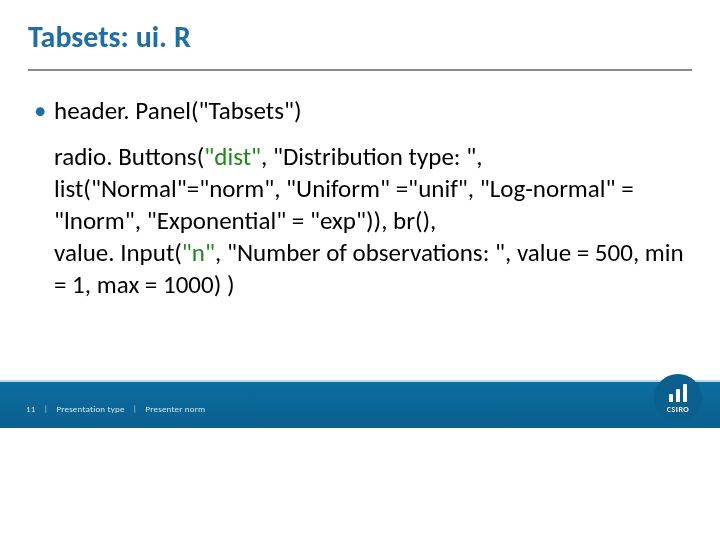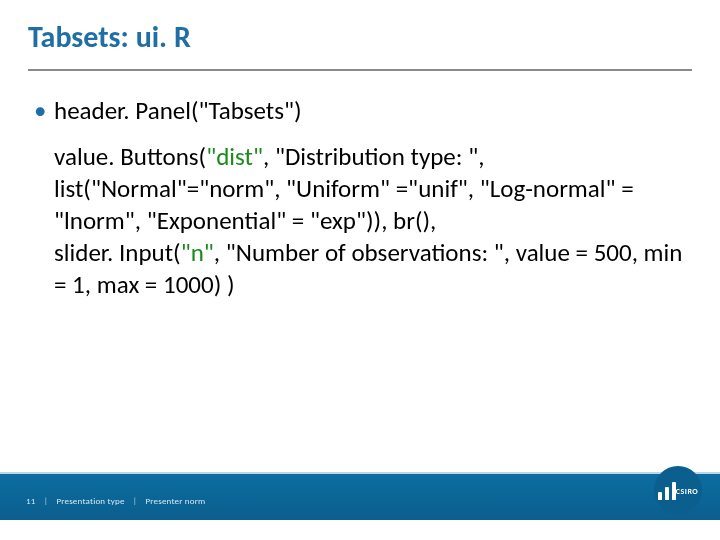--- a/index.html
+++ b/index.html
@@ -1,35 +1,35 @@
 <!DOCTYPE html>
 <html><head>
 <meta charset="utf-8">
 <style>
   * { margin: 0; padding: 0; box-sizing: border-box; }
   html, body { width: 720px; height: 540px; font-family: Calibri, Arial, sans-serif; background: #fff; overflow: hidden; }
-  .slide { position: relative; width: 720px; height: 520px; background: #fff; }
+  .slide { position: relative; width: 720px; height: 428px; background: #fff; }
   .title-block { padding: 18px 28px 8px 28px; }
   .title { color: #1f6ea6; font-size: 30px; font-weight: 700; letter-spacing: 0px; }
   .title-rule { height: 2px; background: #8a8a8a; margin: 6px 28px 0 28px; }
   .content { padding: 24px 34px 0 34px; color: #000; }
   .bullet-list { list-style: none; }
   .bullet-item { position: relative; padding-left: 20px; font-size: 25px; line-height: 1.28; margin-bottom: 2px; }
   .bullet-item::before { content: "•"; position: absolute; left: 0; top: 0; color: #1f6ea6; font-size: 25px; }
   .body-para { margin-top: 14px; font-size: 25px; line-height: 1.28; padding-left: 20px; }
   .code-green { color: #1a8a1a; }
   .footer { position: absolute; left: 0; right: 0; bottom: 0; height: 64px; }
   .footer-band-dark { position: absolute; left: 0; right: 0; bottom: 34px; height: 10px; background: #0b5c87; }
   .footer-band-mid { position: absolute; left: 0; right: 0; bottom: 28px; height: 6px; background: #1f77a8; }
   .footer-band-top { position: absolute; left: 0; right: 0; bottom: 44px; height: 4px; background: #b9d6e6; }
   .footer-base { position: absolute; left: 0; right: 0; bottom: 0; height: 46px; background: linear-gradient(#0c6da0, #0a5f8e); }
   .footer-text { position: absolute; left: 26px; bottom: 14px; color: #d6e9f3; font-size: 9px; letter-spacing: 0.2px; }
   .footer-sep { padding: 0 6px; opacity: 0.7; }
   .logo { position: absolute; right: 18px; bottom: 6px; width: 48px; height: 48px; }
-  .logo-circle { width: 48px; height: 48px; border-radius: 50%; background: #0a5f8e; position: relative; overflow: hidden; display:flex; align-items:center; justify-content:center; flex-direction:row; }
+  .logo-circle { width: 48px; height: 48px; border-radius: 50%; background: #0a5f8e; position: relative; overflow: hidden; display:flex; align-items:center; justify-content:center; flex-direction:column; }
   .logo-bars { display:flex; gap:3px; align-items:flex-end; height:18px; margin-top:2px;}
   .logo-bar { width:4px; background:#fff; border-radius:1px 1px 0 0;}
   .logo-bar.b1{height:8px;} .logo-bar.b2{height:13px;} .logo-bar.b3{height:18px;}
   .logo-label { color:#fff; font-size:8px; font-weight:700; margin-top:2px; letter-spacing:0.5px;}
 </style>
 </head>
 <body>
 
 <div class="slide">
 
@@ -37,22 +37,22 @@
     <h1 class="title">Tabsets: ui. R</h1>
   </div>
   <div class="title-rule"></div>
 
   <div class="content">
     <ul class="bullet-list">
       <li class="bullet-item">header. Panel("Tabsets")</li>
     </ul>
 
     <p class="body-para">
-      <span>value. Buttons(</span><span class="code-green">"dist"</span><span>, "Distribution type: ", list("Normal"="norm", "Uniform" ="unif", "Log-normal" = "lnorm",   "Exponential" = "exp")), br(),</span><br>
-      <span>slider. Input(</span><span class="code-green">"n"</span><span>, "Number of observations: ", value = 500, min = 1, max = 1000) )</span>
+      <span>radio. Buttons(</span><span class="code-green">"dist"</span><span>, "Distribution type: ", list("Normal"="norm", "Uniform" ="unif", "Log-normal" = "lnorm",   "Exponential" = "exp")), br(),</span><br>
+      <span>value. Input(</span><span class="code-green">"n"</span><span>, "Number of observations: ", value = 500, min = 1, max = 1000) )</span>
     </p>
   </div>
 
   <div class="footer">
     <div class="footer-band-top"></div>
     <div class="footer-band-dark"></div>
     <div class="footer-band-mid"></div>
     <div class="footer-base"></div>
     <div class="footer-text">
       <span>11</span>

